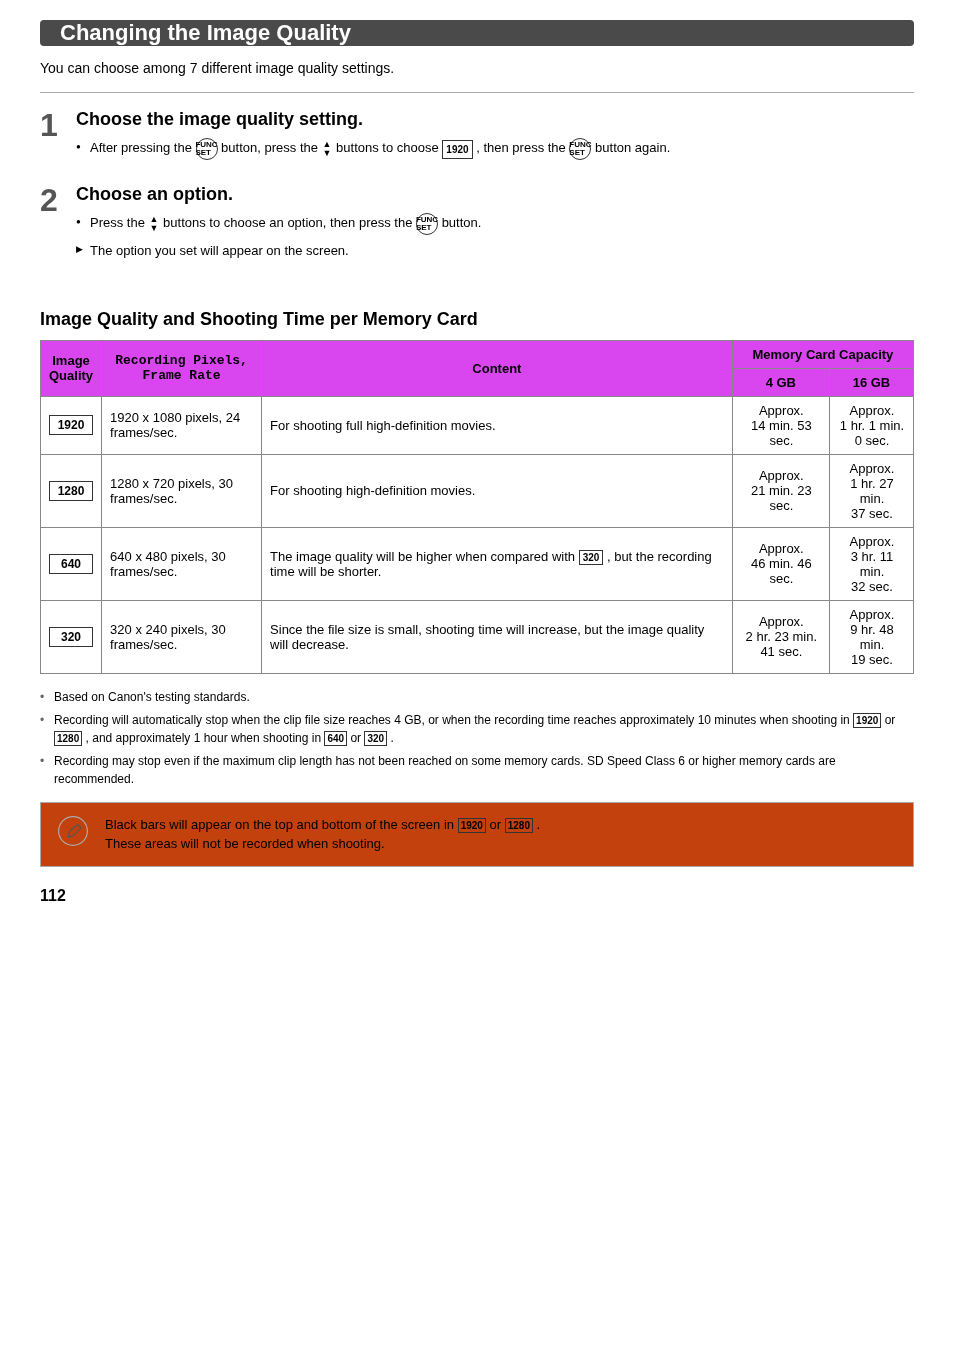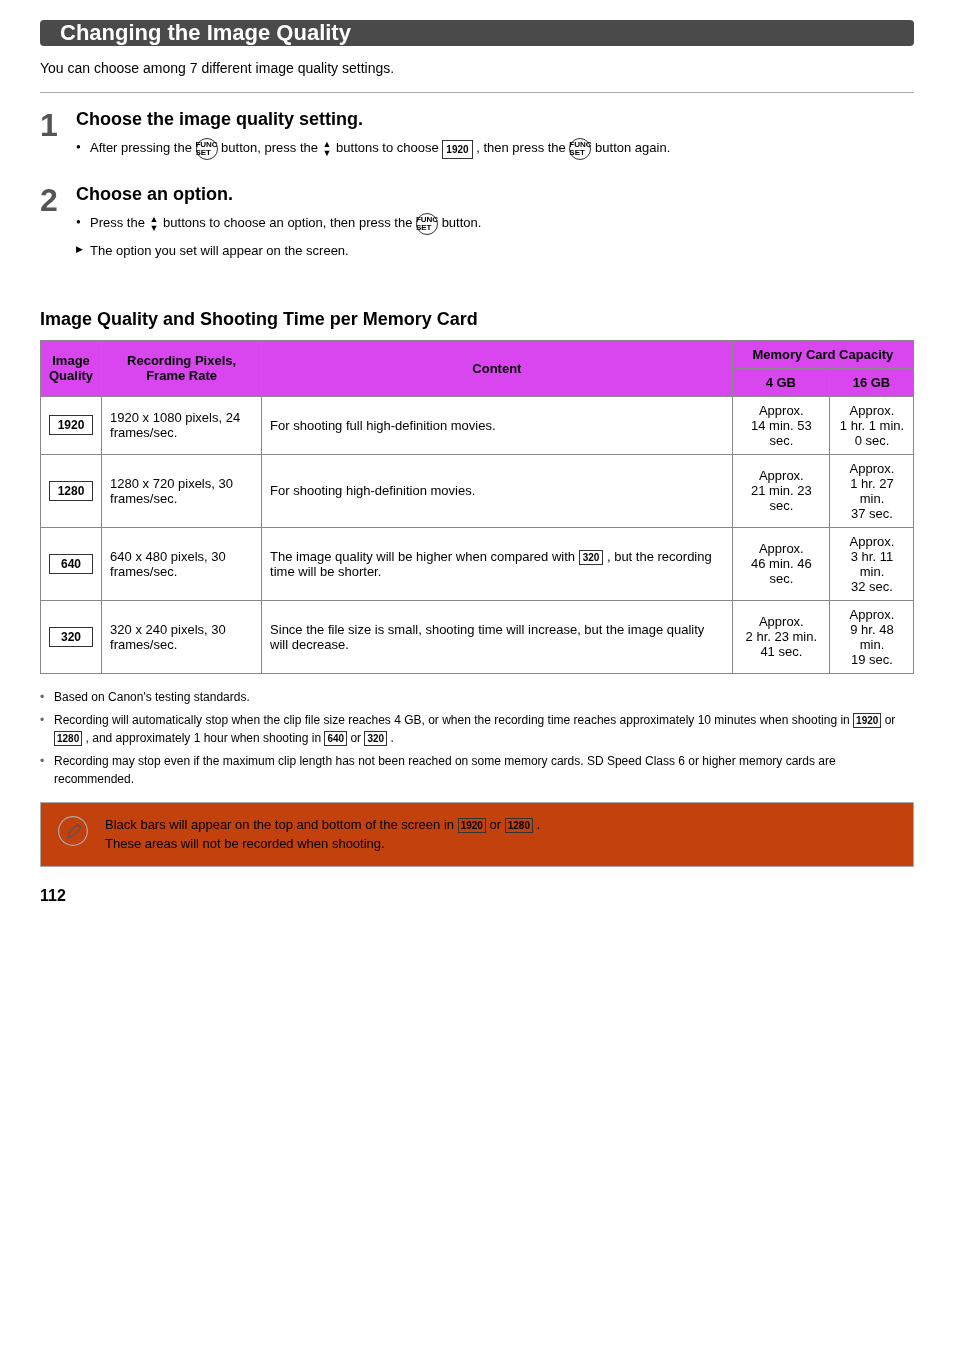--- a/index.html
+++ b/index.html
@@ -195,21 +195,21 @@
     table.iq-table td {
       text-align: left;
     }
 
     table.iq-table td.center {
       text-align: center;
       padding-left: 9px;
     }
 
     .col-image { width: 60px; text-align: center; }
-    .col-recording { width: 160px; }
+    .col-recording { width: 160px; font-family: Liberation Mono, monospace; }
     .col-content { width: auto; }
 
     .icon-cell {
       text-align: center;
       vertical-align: middle;
     }
 
     
     .notes-section {
       margin-bottom: 14px;

